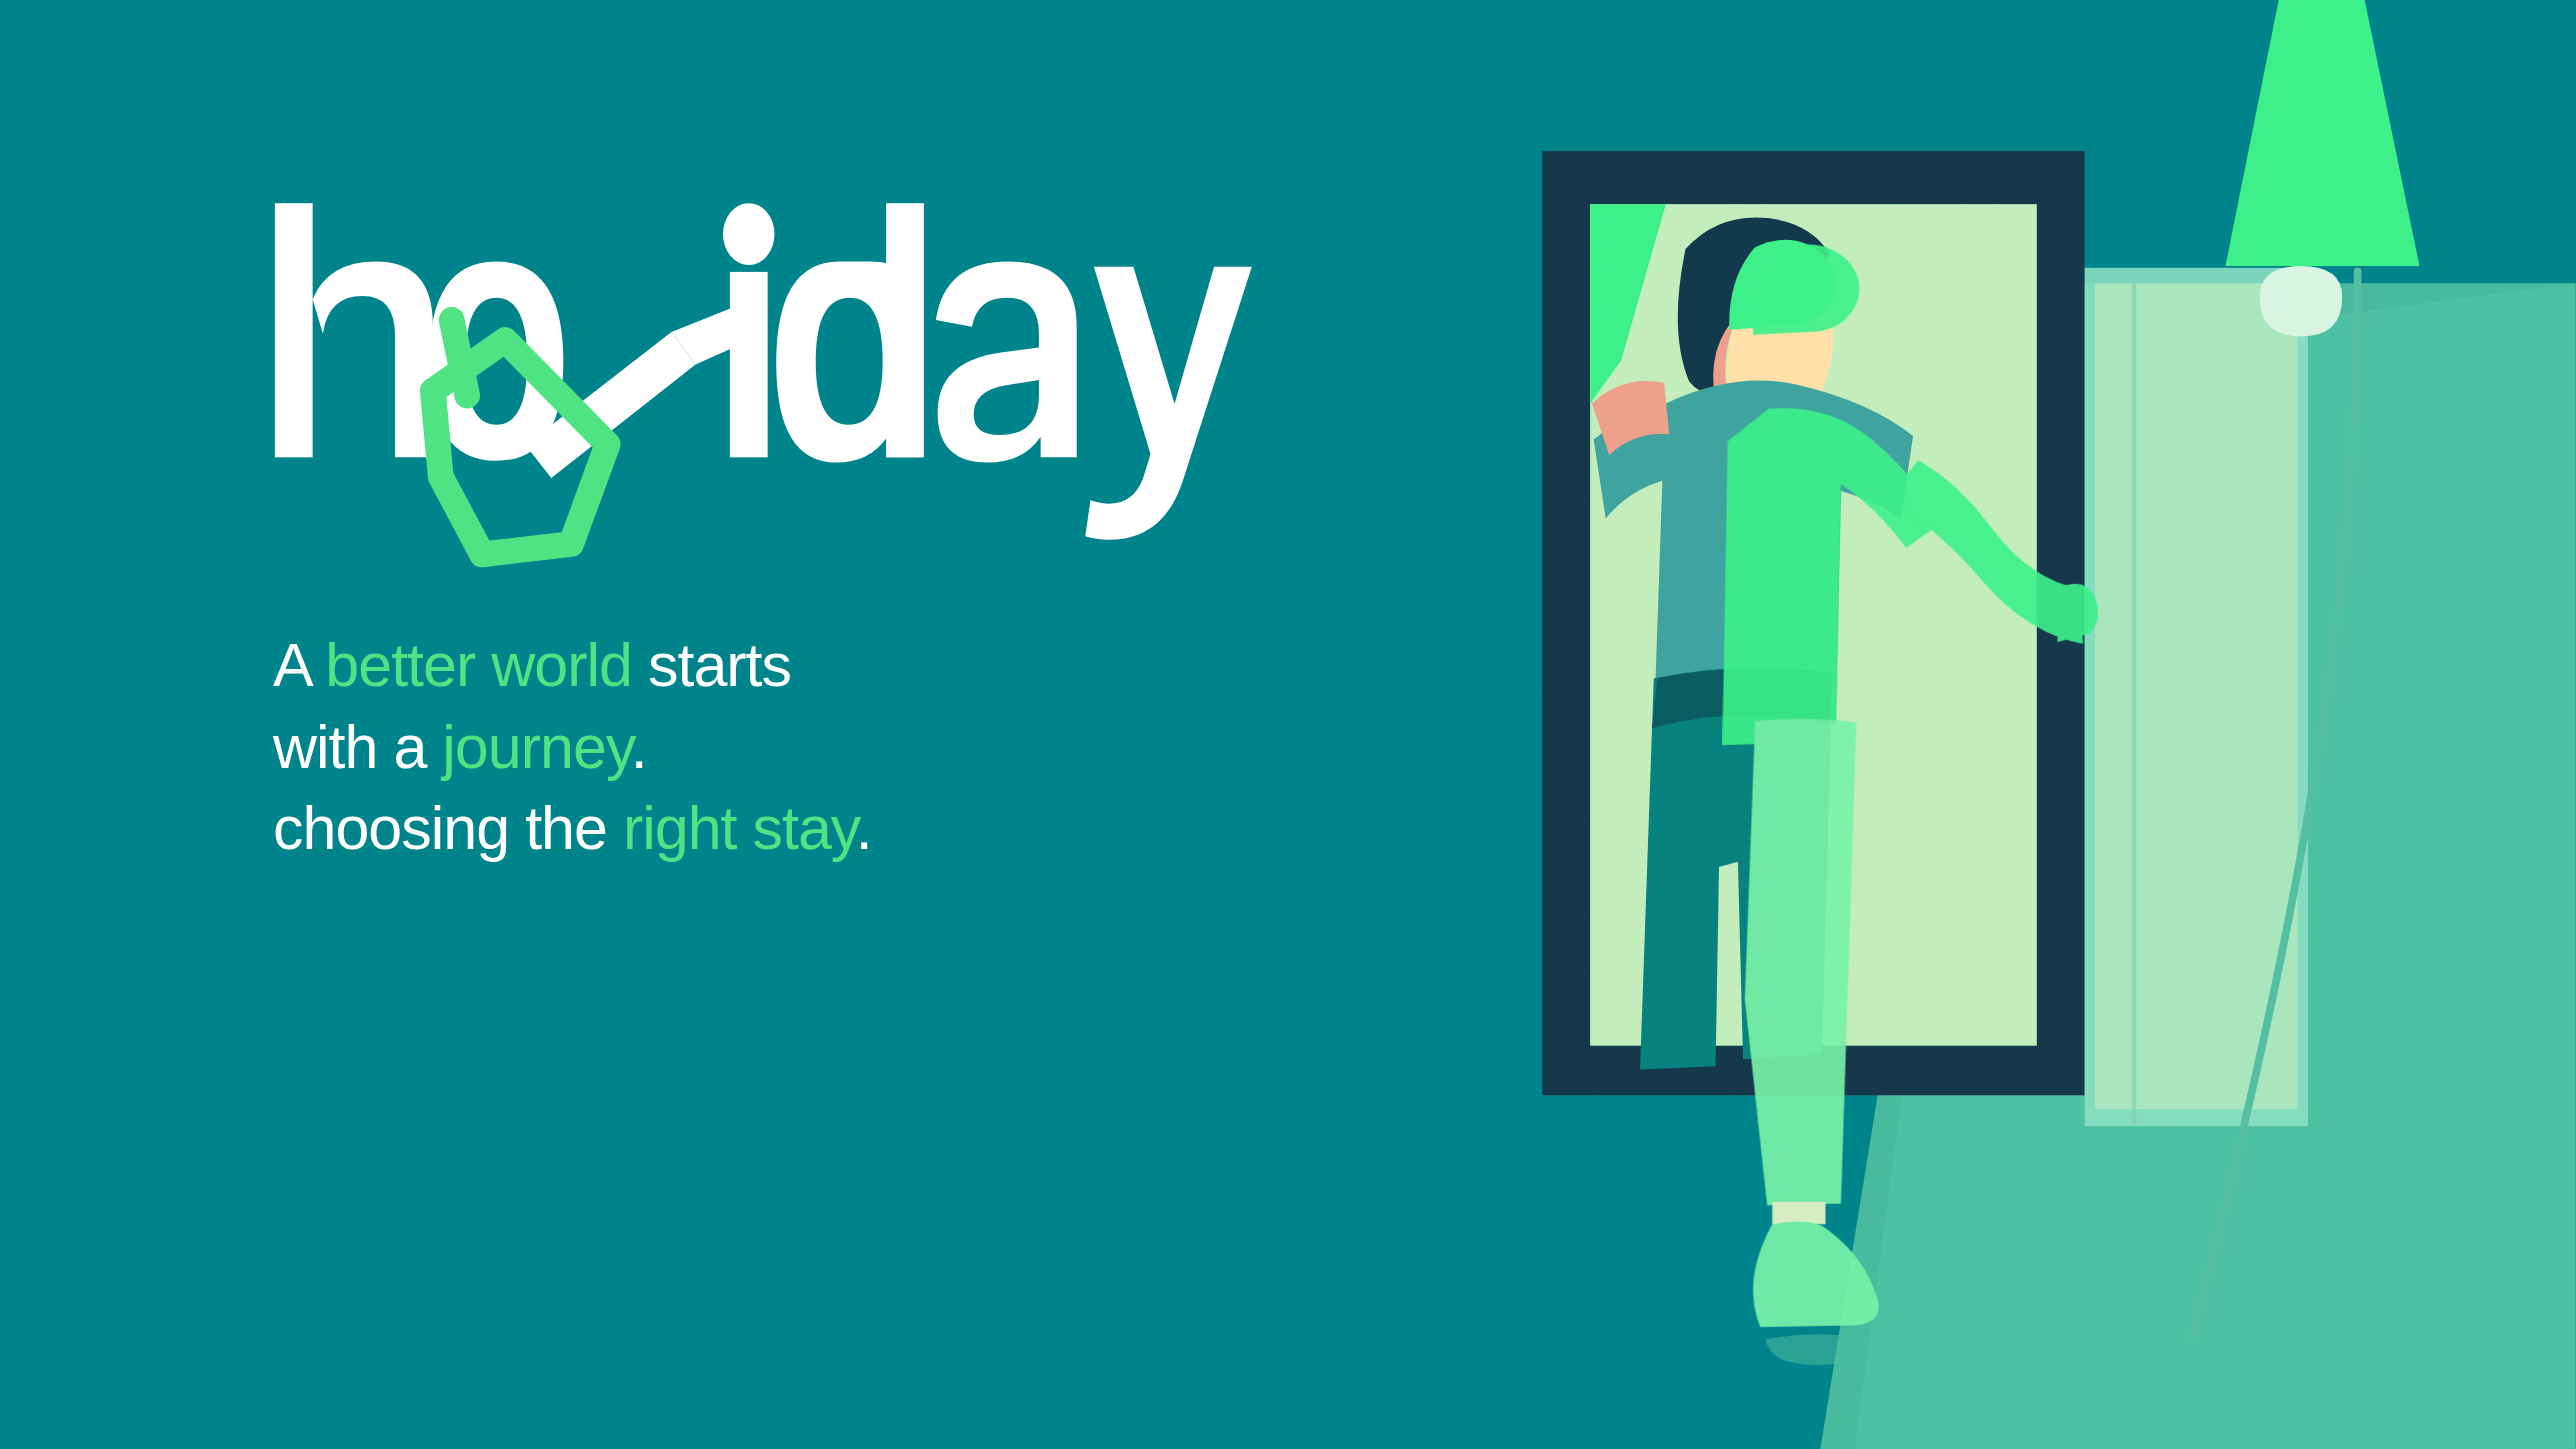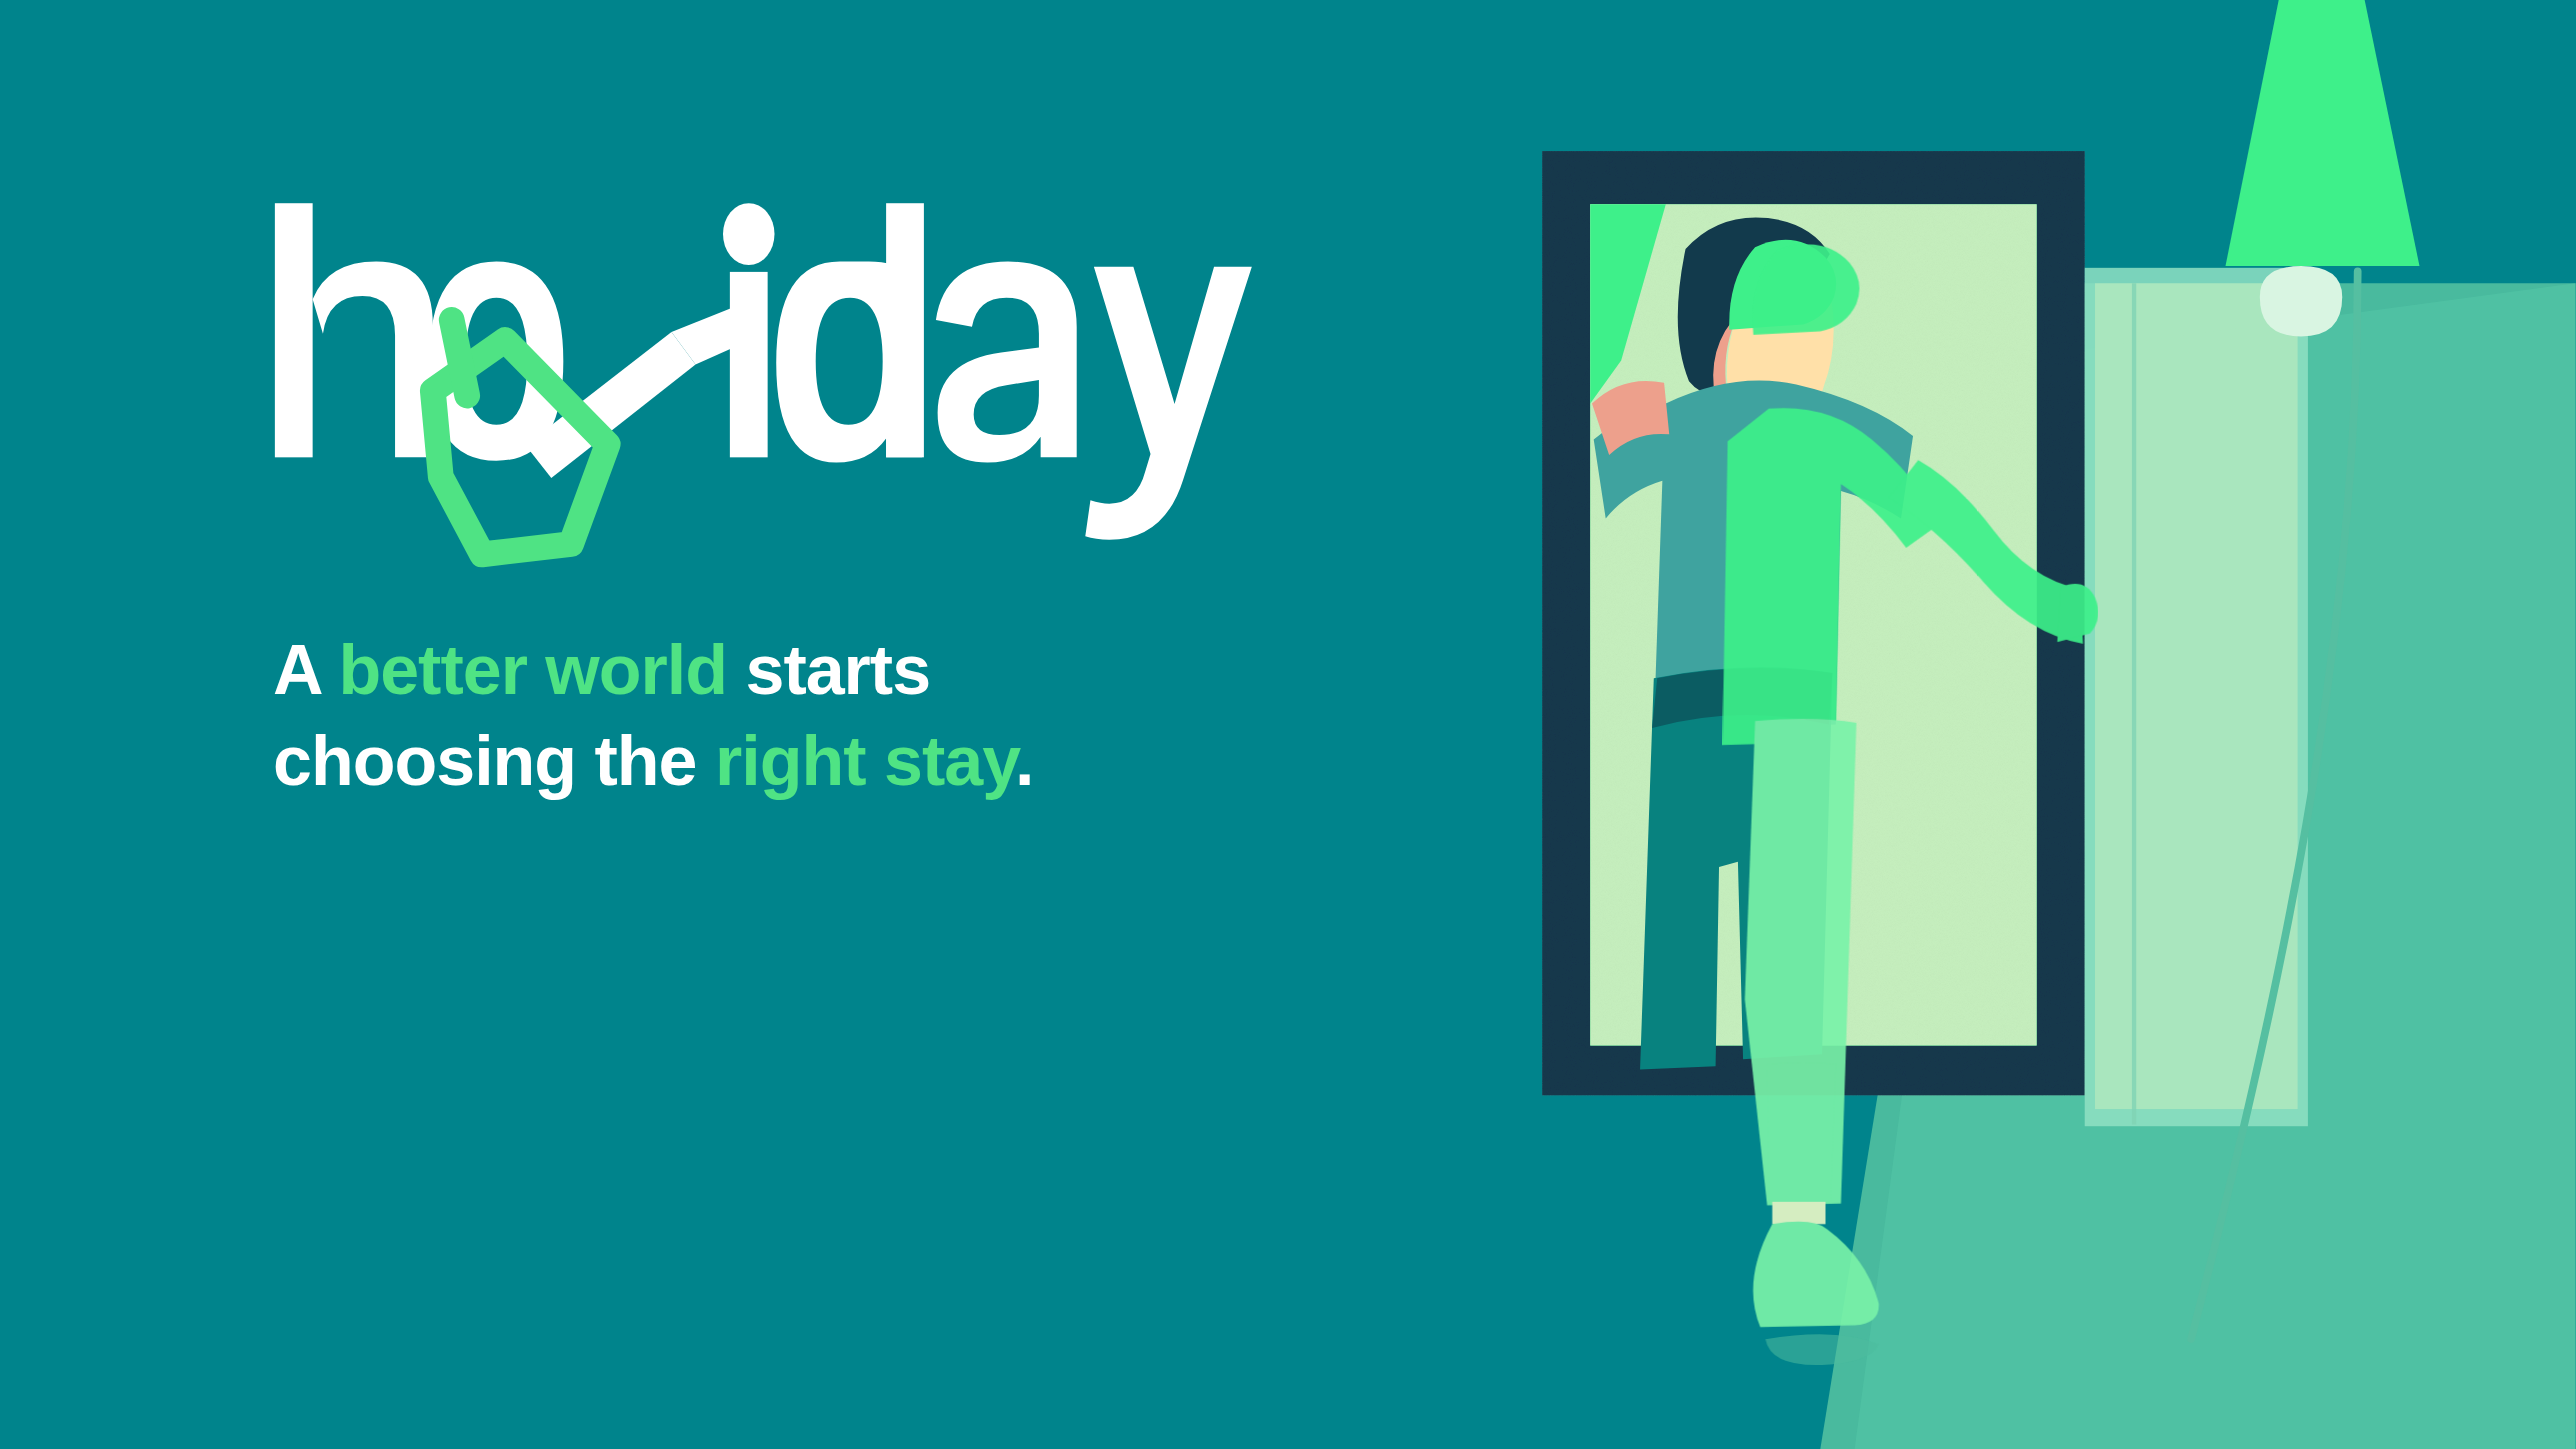--- a/index.html
+++ b/index.html
@@ -21,23 +21,23 @@
 
   .logo-block{
     position:absolute;left:268px;top:203px;
     width:910px;height:361px;
   }
   .logo-svg{display:block;width:910px;height:361px;overflow:visible;}
 
   .tagline{
     position:absolute;left:273px;top:635px;
     width:1133px;
-    font-size:70px;
+    font-size:61px;
     line-height:1.00;
-    font-weight:700;
+    font-weight:400;
     letter-spacing:-1px;
     color:#ffffff;
   }
   .tagline .ln{display:block;margin-bottom:20.6px;white-space:nowrap;}
   .tagline .ln:last-child{margin-bottom:8px;}
   .hl{color:#4fe384;}
 
   
   .illus{
     position:absolute;left:1408px;top:0;
@@ -198,20 +198,23 @@
         </g>
       </svg>
     </div>
 
     <div class="tagline">
 
       <span class="ln">
         <span>A </span><span class="hl">better world</span><span> starts</span>
       </span>
 
+      <span class="ln">
+        <span>with a </span><span class="hl">journey</span><span>.</span>
+      </span>
 
 
       <span class="ln">
         <span>choosing the </span><span class="hl">right stay</span><span>.</span>
       </span>
 
     </div>
   </div>
 
 </div>

